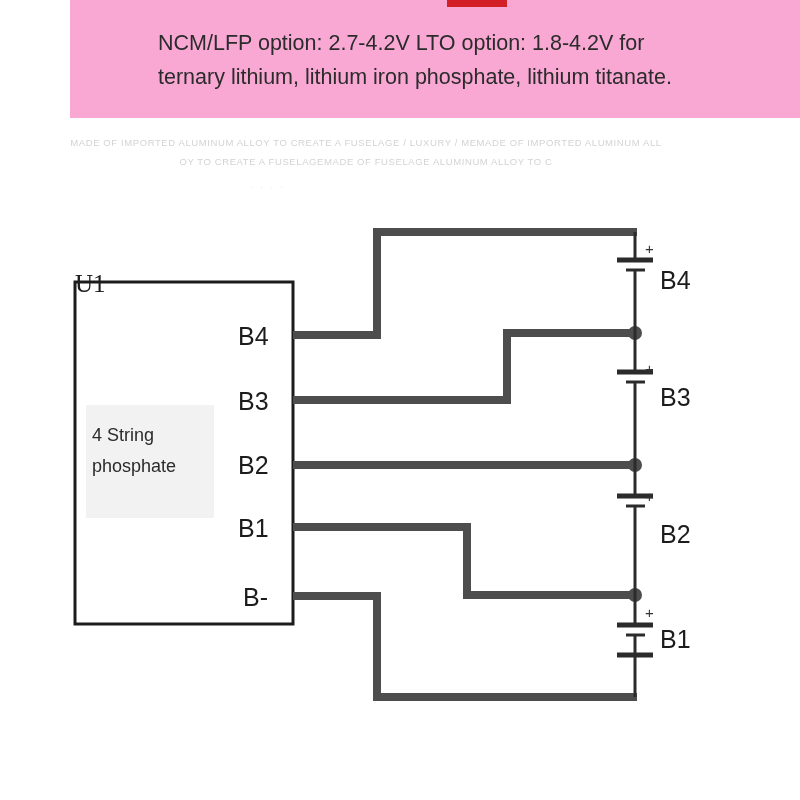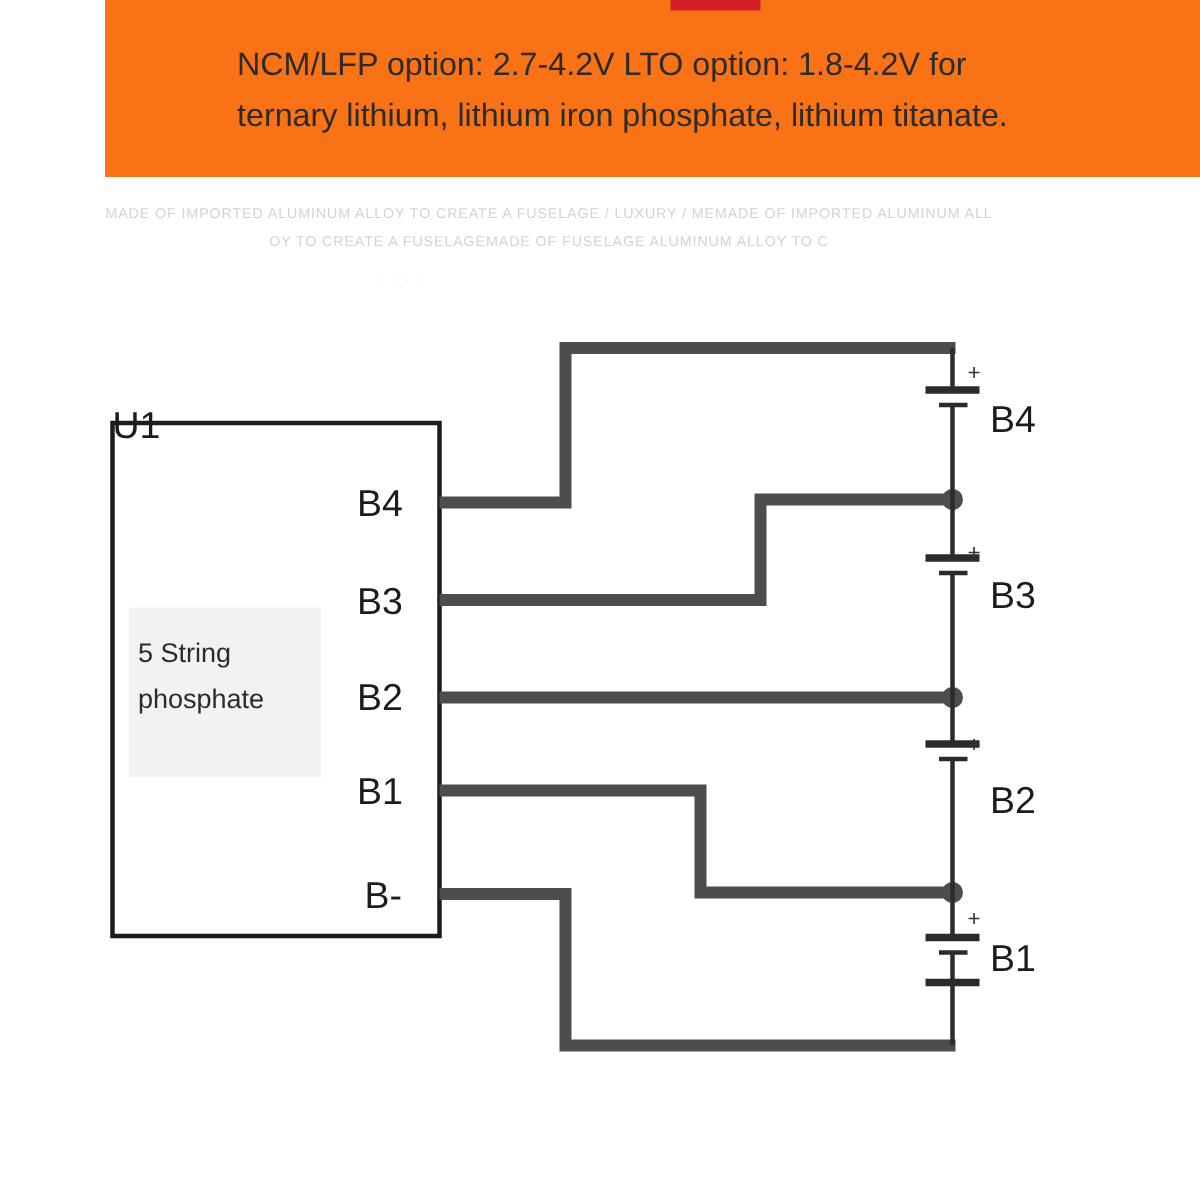--- a/index.html
+++ b/index.html
@@ -16,21 +16,21 @@
     position: relative;
   }
 
   
   #banner {
     position: absolute;
     left: 70px;
     top: 0;
     width: 730px;
     height: 118px;
-    background: #f97316;
+    background: #f9a8d4;
   }
   #banner-accent {
     position: absolute;
     left: 377px;
     top: 0;
     width: 60px;
     height: 7px;
     background: #d32026;
   }
   #banner-text {
@@ -80,21 +80,21 @@
 
   .lbl {
     position: absolute;
     font-family: "Liberation Sans", sans-serif;
     color: #1c1c1c;
     white-space: nowrap;
   }
   .pin-label { font-size: 25px; }
   .bat-label { font-size: 25px; }
   .plus-label { font-size: 15px; color: #333; }
-  #u1-label { font-size: 25px; left: 75px; top: 70px; }
+  #u1-label { font-size: 25px; left: 75px; top: 70px; font-family: Liberation Serif, serif; }
   #module-text {
     position: absolute;
     left: 92px;
     top: 220px;
     width: 120px;
     font-size: 18px;
     line-height: 31px;
     color: #2b2b2b;
   }
   #module-text .line { display: block; }
@@ -164,21 +164,21 @@
       <line x1="617" y1="425" x2="653" y2="425" stroke-width="5"></line>
       <line x1="626" y1="435" x2="645" y2="435" stroke-width="3"></line>
       <line x1="635" y1="435" x2="635" y2="455" stroke-width="3"></line>
       <line x1="617" y1="455" x2="653" y2="455" stroke-width="5"></line>
       <line x1="635" y1="455" x2="635" y2="497" stroke-width="3"></line>
     </g>
   </svg>
 
   <div class="lbl" id="u1-label">U1</div>
   <div id="module-text">
-    <span class="line">5 String</span>
+    <span class="line">4 String</span>
     <span class="line">phosphate</span>
   </div>
 
   <div class="lbl pin-label" style="left:238px; top:122px;">B4</div>
   <div class="lbl pin-label" style="left:238px; top:187px;">B3</div>
   <div class="lbl pin-label" style="left:238px; top:251px;">B2</div>
   <div class="lbl pin-label" style="left:238px; top:314px;">B1</div>
   <div class="lbl pin-label" style="left:243px; top:383px;">B-</div>
 
   <div class="lbl bat-label" style="left:660px; top:66px;">B4</div>

